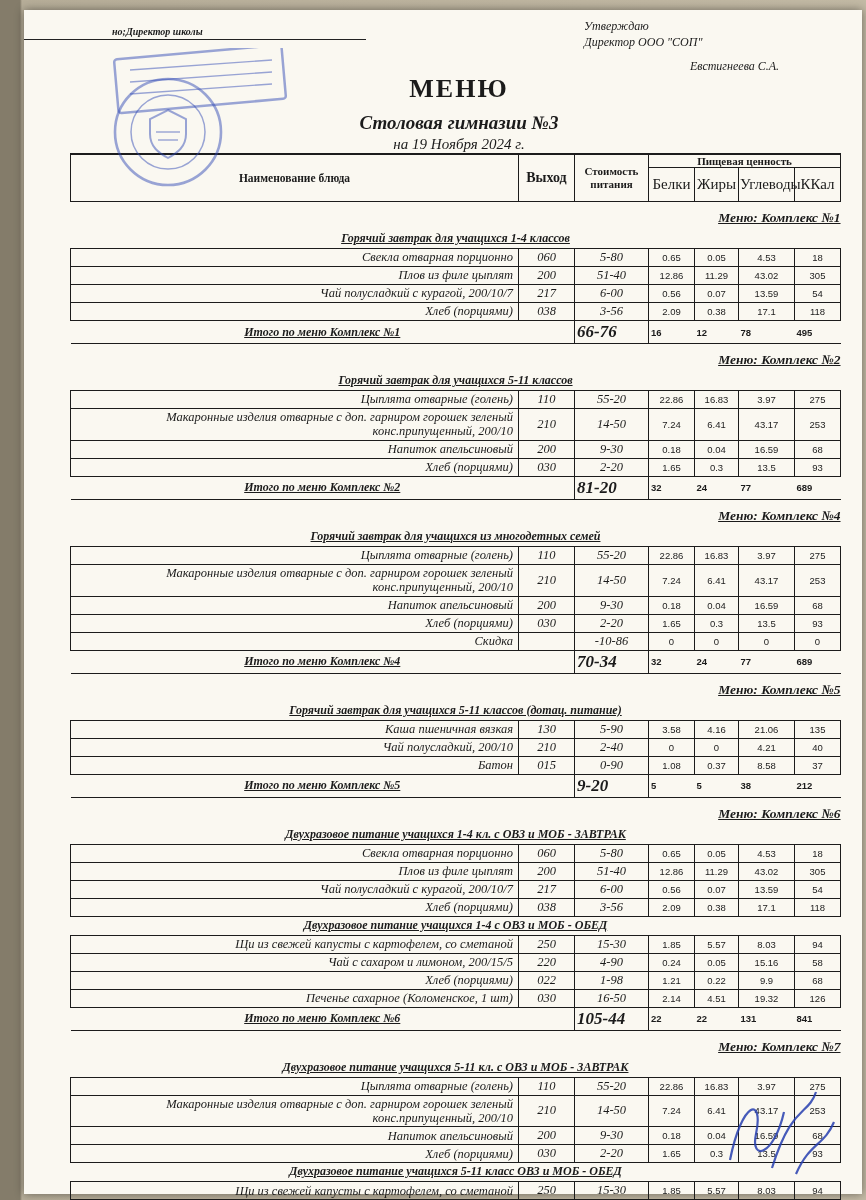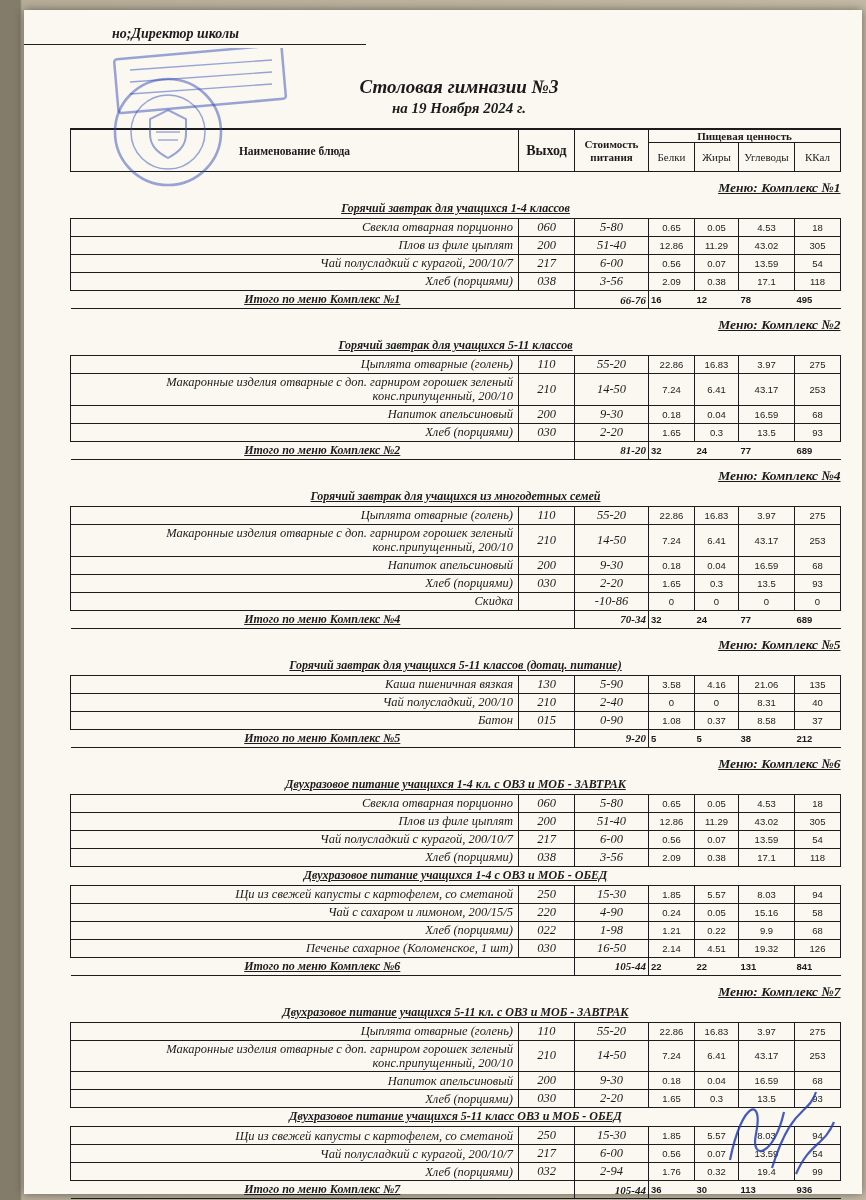--- a/index.html
+++ b/index.html
@@ -11,72 +11,78 @@
   }
   .paper{
     position:absolute;left:24px;top:10px;width:838px;height:1184px;
     background:#faf8f1;box-shadow:0 0 9px rgba(0,0,0,.45);
     padding:8px 14px 0 46px;
   }
   
   .agreed{
     position:absolute;left:0;top:16px;width:342px;
     border-bottom:1.5px solid #222;padding:0 0 2px 88px;
-    font-weight:bold;font-style:italic;font-size:14px;
+    font-weight:bold;font-style:italic;font-size:10px;
   }
   .approve{
     position:absolute;left:560px;top:8px;width:264px;
     font-style:italic;font-size:12px;line-height:1.35;
   }
   .approve .name{margin-left:106px;margin-top:8px;font-size:12px}
   .titleblock{padding-top:56px;text-align:center}
   .doc-title{font-size:26px;font-weight:bold;letter-spacing:2px}
-  .doc-subtitle{font-size:19px;font-weight:bold;font-style:italic;margin-top:2px}
-  .doc-date{font-size:15px;font-weight:bold;font-style:italic;margin:2px 0 11px}
+  .doc-subtitle{font-size:19px;font-weight:bold;font-style:italic;margin-top:8px}
+  .doc-date{font-size:15px;font-weight:normal;font-style:italic;margin:2px 0 0}
   
   table.menu{border-collapse:collapse;table-layout:fixed;width:770px}
   thead th{border:1px solid #1c1c1c;font-weight:bold;background:transparent;vertical-align:middle}
   thead tr:first-child th{border-top:2px solid #1c1c1c}
   th.h-name{font-size:11.5px}
   th.h-out{font-size:14px}
   th.h-cost{font-size:11px;line-height:1.15}
   th.h-nut{font-size:11px}
-  th.h-sub{font-size:11px;font-weight:normal;padding:8px 1px}
+  th.h-sub{font-size:15px;font-weight:normal;padding:8px 1px}
   td.section-title{
     text-align:right;font-weight:bold;font-style:italic;text-decoration:underline;
     font-size:13.5px;padding:8px 0 4px;border:none;
   }
   td.group-subtitle{
     text-align:center;font-weight:bold;font-style:italic;text-decoration:underline;
     font-size:12px;padding:1px 0 2px;border:none;
   }
   tr.dish-row td{border:1px solid #1c1c1c;vertical-align:middle}
   td.c-name{font-style:italic;font-size:12.5px;padding:1px 5px;line-height:1.15;text-align:right}
   td.c-out,td.c-cost{font-style:italic;font-size:12.5px;text-align:center;padding:1px 2px}
   td.c-nut{font-family:"Liberation Sans",sans-serif;font-size:9.5px;text-align:center;padding:1px 1px}
   tr.total-row td{border-bottom:1.5px solid #1c1c1c;padding:1px 2px}
   td.t-label{font-style:italic;font-weight:bold;text-decoration:underline;font-size:12px;text-align:center;padding-left:2px}
-  td.t-cost{font-weight:bold;font-style:italic;font-size:11px;text-align:right;
+  td.t-cost{font-weight:bold;font-style:italic;font-size:17px;text-align:left;
     border-left:1px solid #1c1c1c;border-right:1px solid #1c1c1c}
   td.t-nut{font-family:"Liberation Sans",sans-serif;font-weight:bold;font-size:9.5px;text-align:left}
   
   .stamp{position:absolute;pointer-events:none}
   .stamp-left{left:58px;top:38px}
   .stamp-right{left:538px;top:26px}
   .sig-bottom{position:absolute;left:688px;top:1072px;pointer-events:none}
   .stamp text{font-family:"Liberation Serif",serif;font-style:italic}
 </style>
 </head>
 <body>
 
 <div class="paper">
 
   <div class="agreed">но;Директор школы</div>
+  <div class="approve">
+    <div>Утверждаю</div>
+    <div>Директор ООО "СОП"</div>
+    <div class="name">Евстигнеева С.А.</div>
+  </div>
 
   <div class="titleblock">
+    <div class="doc-title">МЕНЮ</div>
     <div class="doc-subtitle">Столовая гимназии №3</div>
     <div class="doc-date">на 19 Ноября 2024 г.</div>
   </div>
 
   <table class="menu">
     <colgroup>
       <col style="width:448px">
         <col style="width:56px">
         <col style="width:74px">
       <col style="width:46px">
@@ -275,21 +281,21 @@
           <td class="c-nut">4.16</td>
           <td class="c-nut">21.06</td>
           <td class="c-nut">135</td>
         </tr>
         <tr class="dish-row">
           <td class="c-name">Чай полусладкий, 200/10</td>
           <td class="c-out">210</td>
           <td class="c-cost">2-40</td>
           <td class="c-nut">0</td>
           <td class="c-nut">0</td>
-          <td class="c-nut">8.31</td>
+          <td class="c-nut">4.21</td>
           <td class="c-nut">40</td>
         </tr>
         <tr class="dish-row">
           <td class="c-name">Батон</td>
           <td class="c-out">015</td>
           <td class="c-cost">0-90</td>
           <td class="c-nut">1.08</td>
           <td class="c-nut">0.37</td>
           <td class="c-nut">8.58</td>
           <td class="c-nut">37</td>

